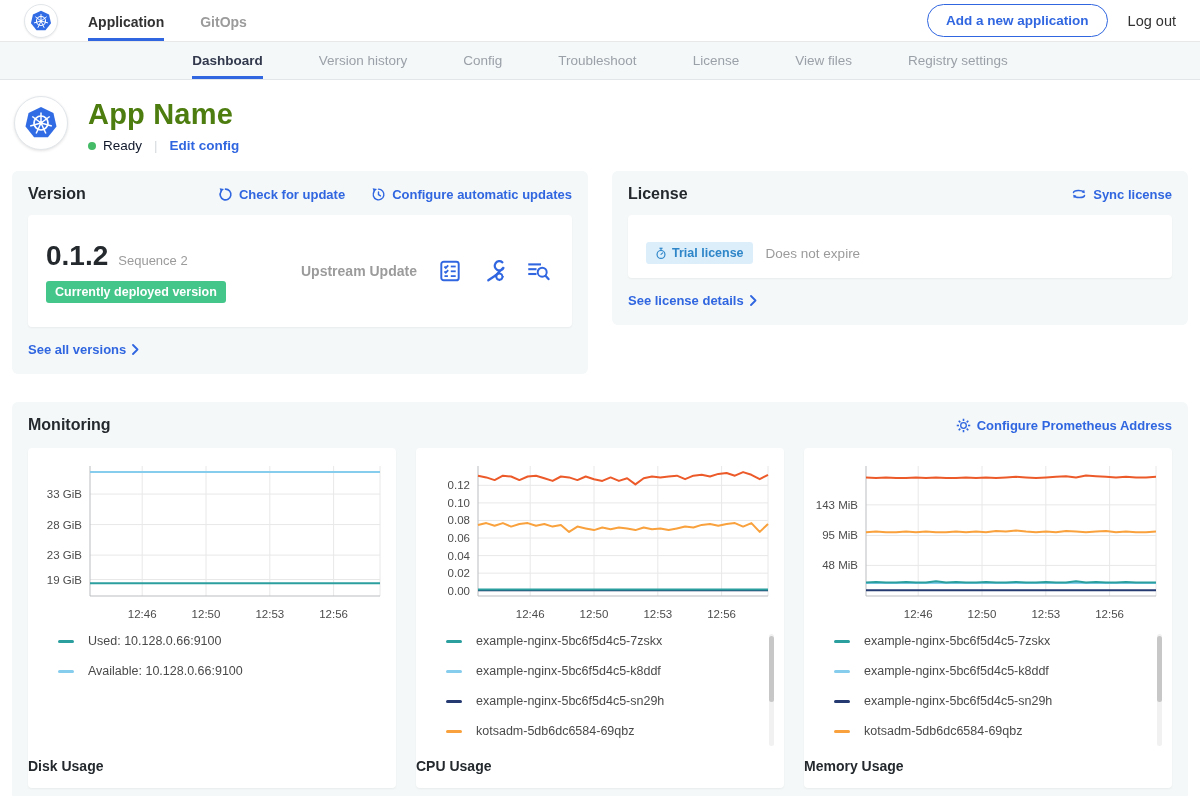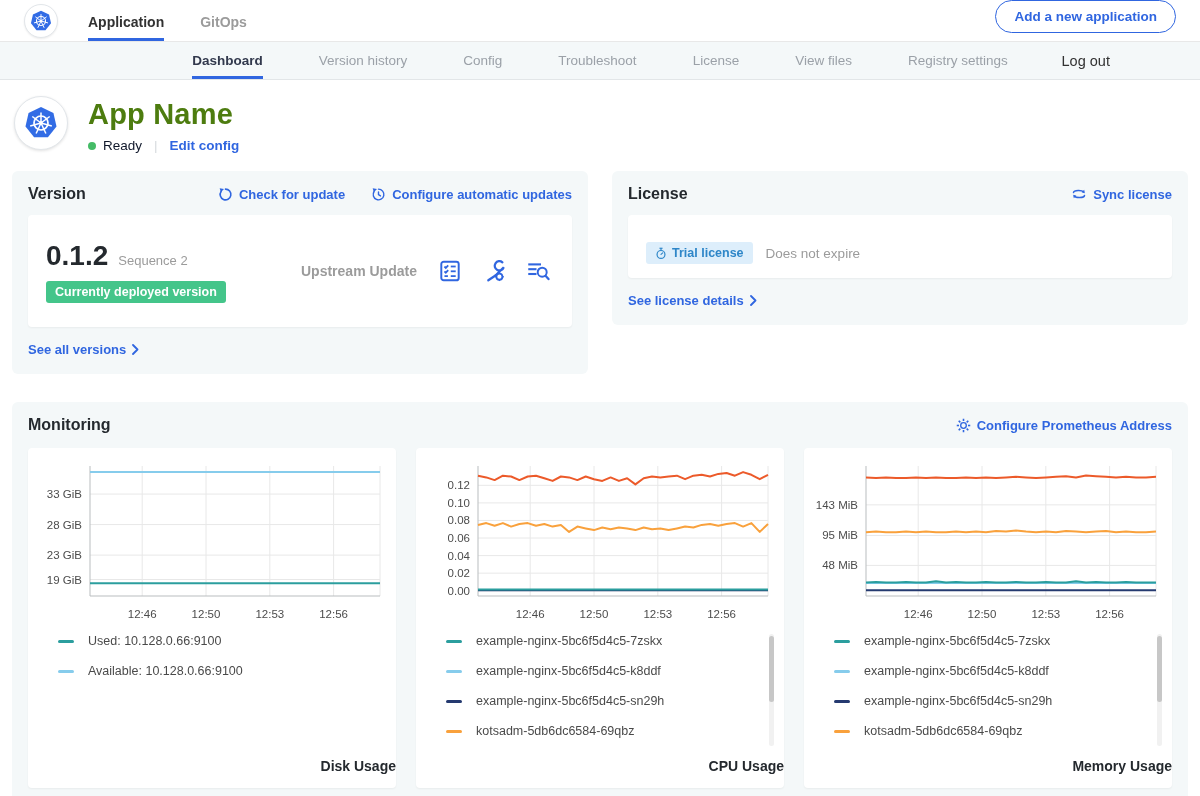--- a/index.html
+++ b/index.html
@@ -10,21 +10,21 @@
   .top-nav { height:42px; background:#fff; border-bottom:1px solid #e8e8e8;
     display:flex; align-items:stretch; padding:0 24px; }
   .brand { display:flex; align-items:center; margin-right:30px; }
   .brand-circle { width:34px; height:34px; border-radius:50%; background:#fff;
     border:1px solid #e2e6ea; box-shadow:0 1px 2px rgba(0,0,0,.08);
     display:flex; align-items:center; justify-content:center; }
   .top-tabs { display:flex; gap:36px; }
   .top-tab { display:flex; align-items:center; font-size:14px; font-weight:bold;
     color:#9b9b9b; border-bottom:3px solid transparent; padding-top:5px; cursor:pointer; }
   .top-tab.active { color:#323232; border-bottom-color:#3066e0; }
-  .top-right { margin-left:auto; display:flex; align-items:center; gap:20px;flex-direction:column; }
+  .top-right { margin-left:auto; display:flex; align-items:center; gap:20px; }
   .pill-btn { border:1px solid #3066e0; color:#3066e0; background:#fff; font-weight:bold;
     font-size:13.5px; border-radius:18px; padding:8px 18px; cursor:pointer;
     font-family:"Liberation Sans",sans-serif; }
   .logout { font-size:14.5px; color:#323232; cursor:pointer; }
 
   
   .sub-nav { height:38px; background:#f4f8f9; border-bottom:1px solid #e2e6e8;
     display:flex; justify-content:center; gap:56px; padding:0 24px; }
   .sub-tab { display:flex; align-items:center; font-size:13.5px; color:#9ba1a8;
     border-bottom:3px solid transparent; padding-top:3px; cursor:pointer; }
@@ -80,21 +80,21 @@
   .chart-card { background:#fff; border-radius:4px; box-shadow:0 1px 2px rgba(0,0,0,.05);
     flex:1; display:flex; flex-direction:column; padding:6px 0 14px; height:340px; }
   .legend-wrap { position:relative; margin:8px 10px 0 30px; height:118px; overflow:hidden; }
   .legend-row { display:flex; align-items:center; gap:14px; margin-bottom:16px; }
   .legend-dash { width:16px; height:3px; border-radius:2px; flex:none; }
   .legend-label { font-size:12.5px; color:#4a4a4a; }
   .fake-scrollbar { position:absolute; right:0; top:0; width:5px; height:112px;
     background:#f1f1f1; border-radius:3px; }
   .fake-thumb { position:absolute; top:2px; left:0; width:5px; height:66px;
     background:#c7c7c7; border-radius:3px; cursor:grab; }
-  .chart-title { margin-top:auto; text-align:right; font-size:14px; font-weight:bold; color:#24292e; }
+  .chart-title { margin-top:auto; text-align:left; font-size:14px; font-weight:bold; color:#24292e; }
 </style>
 </head>
 <body>
 
 <header class="top-nav">
   <div class="brand">
     <div class="brand-circle">
       <svg width="22" height="22" viewBox="0 0 32 32">
         <polygon points="16,1 27.7,6.65 30.6,19.34 22.5,29.5 9.5,29.5 1.4,19.34 4.3,6.65" fill="#326ce5"></polygon>
         <circle cx="16" cy="16" r="6.6" fill="none" stroke="#fff" stroke-width="1.6"></circle>

